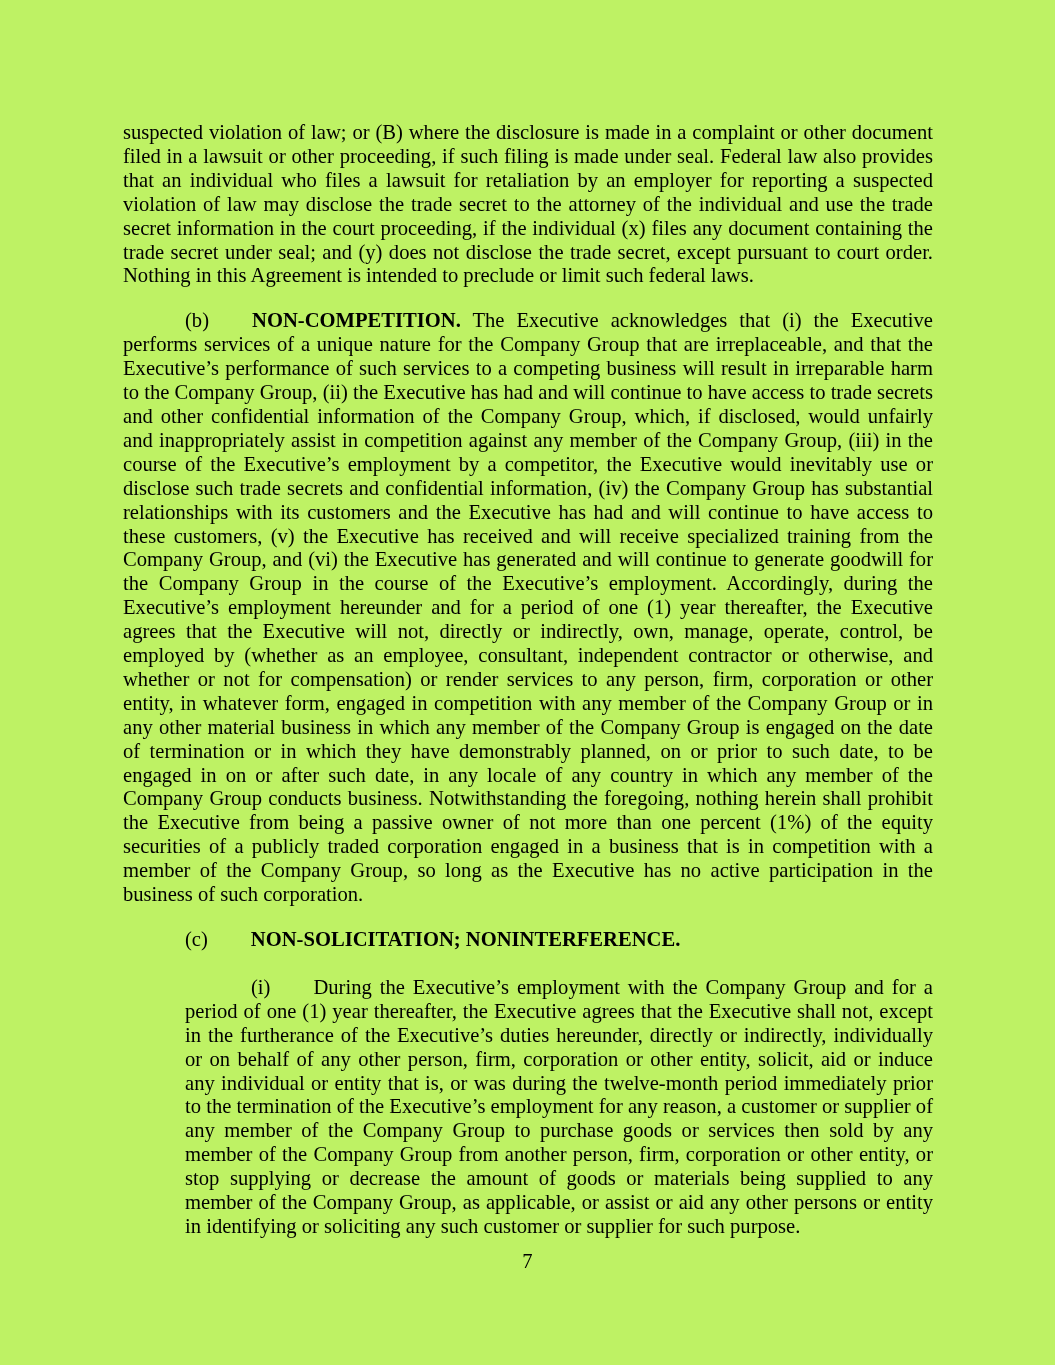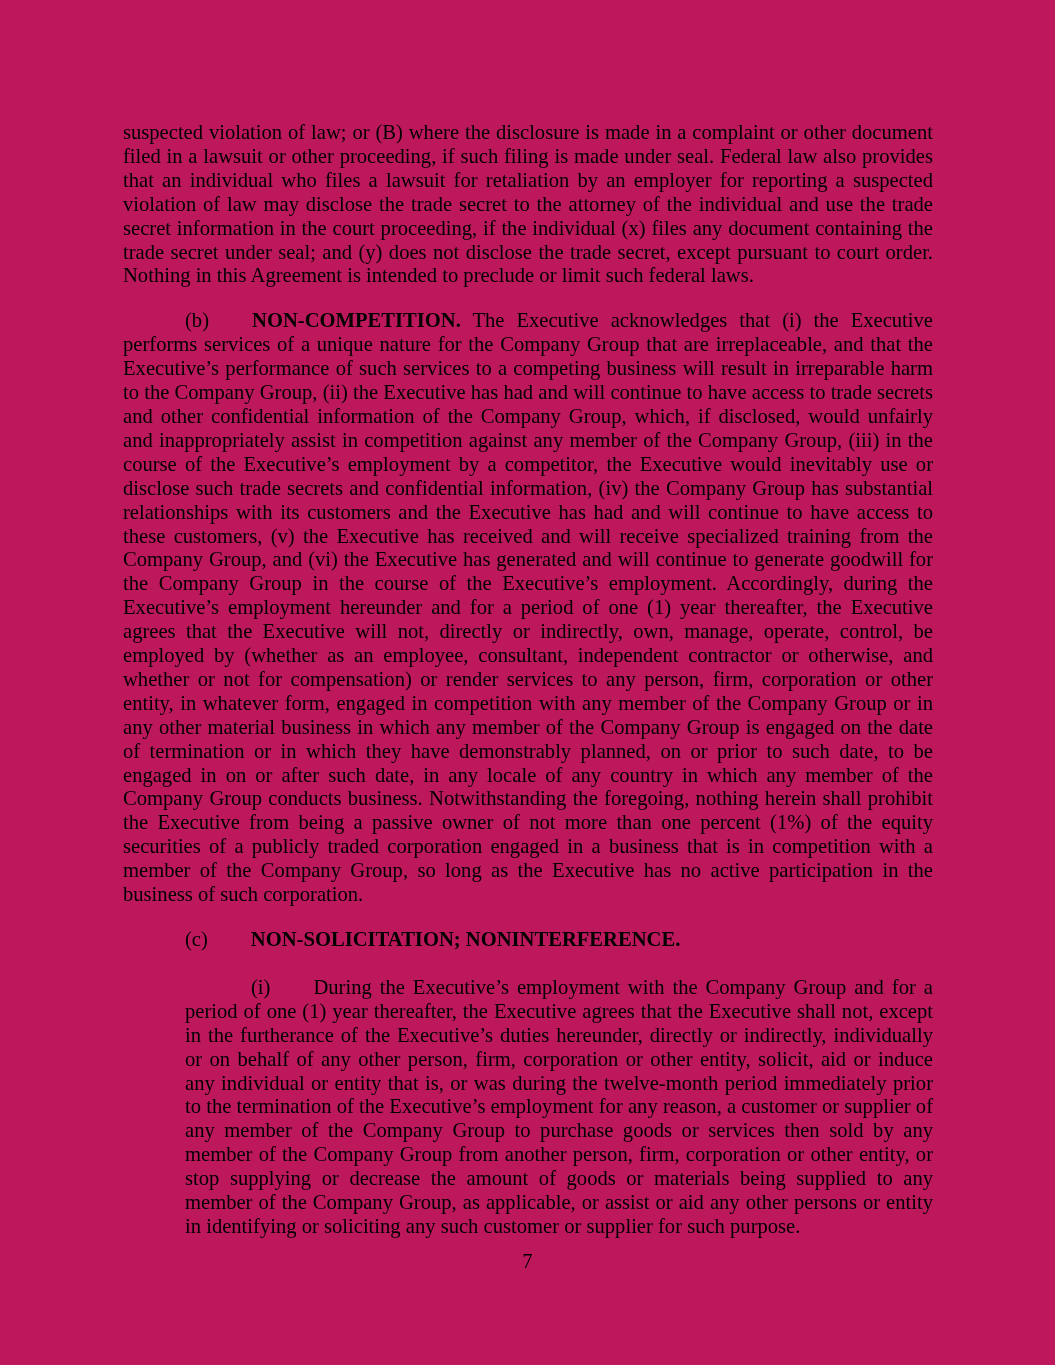--- a/index.html
+++ b/index.html
@@ -4,21 +4,21 @@
 <style>
   html, body {
     margin: 0;
     padding: 0;
     background: #ffffff;
   }
   .page {
     position: relative;
     width: 1055px;
     height: 1365px;
-    background: #be185d;
+    background: #bef264;
     color: #000000;
     font-family: "Liberation Serif", "DejaVu Serif", serif;
     font-size: 20.6px;
     line-height: 23.9px;
     overflow: hidden;
   }
   .content {
     position: absolute;
     left: 123px;
     top: 121px;

